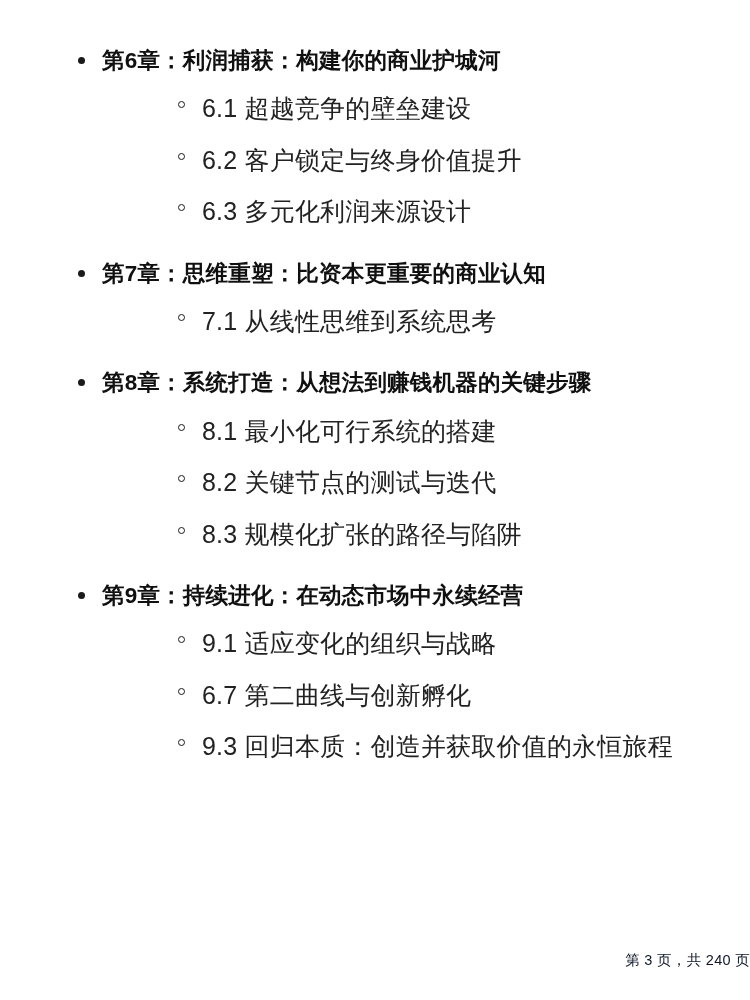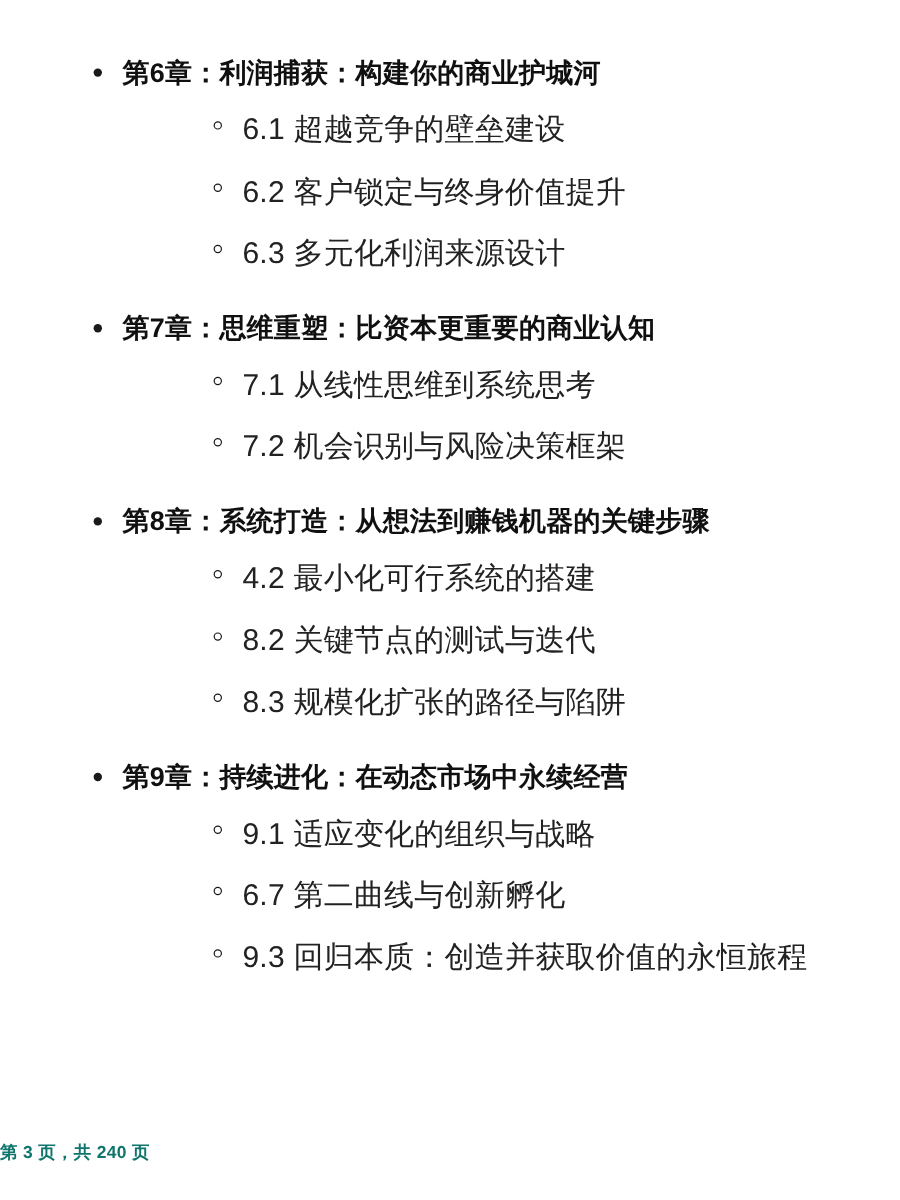--- a/index.html
+++ b/index.html
@@ -78,24 +78,24 @@
     border-radius: 50%;
     border: 1.6px solid #1a1a1a;
     box-sizing: border-box;
     background: transparent;
   }
   .footer {
     position: absolute;
     left: 0;
     right: 0;
     bottom: 30px;
-    text-align: left;
+    text-align: right;
     font-size: 14.5px;
-    font-weight: 700;
-    color: #0f766e;
+    font-weight: 400;
+    color: #0f172a;
     letter-spacing: 0.3px;
   }
 </style>
 </head>
 <body>
 
 <div class="page">
 
   <ul class="toc">
 
@@ -119,34 +119,30 @@
     </li>
 
     <li class="chapter">
       <span class="bullet-disc"></span>
       <span class="ch-title">第7章：思维重塑：比资本更重要的商业认知</span>
       <ul class="sections">
         <li class="section">
           <span class="bullet-circle"></span>
           <span class="sec-title">7.1 从线性思维到系统思考</span>
         </li>
-        <li class="section">
-          <span class="bullet-circle"></span>
-          <span class="sec-title">7.2 机会识别与风险决策框架</span>
-        </li>
       </ul>
     </li>
 
     <li class="chapter">
       <span class="bullet-disc"></span>
       <span class="ch-title">第8章：系统打造：从想法到赚钱机器的关键步骤</span>
       <ul class="sections">
         <li class="section">
           <span class="bullet-circle"></span>
-          <span class="sec-title">4.2 最小化可行系统的搭建</span>
+          <span class="sec-title">8.1 最小化可行系统的搭建</span>
         </li>
         <li class="section">
           <span class="bullet-circle"></span>
           <span class="sec-title">8.2 关键节点的测试与迭代</span>
         </li>
         <li class="section">
           <span class="bullet-circle"></span>
           <span class="sec-title">8.3 规模化扩张的路径与陷阱</span>
         </li>
       </ul>

